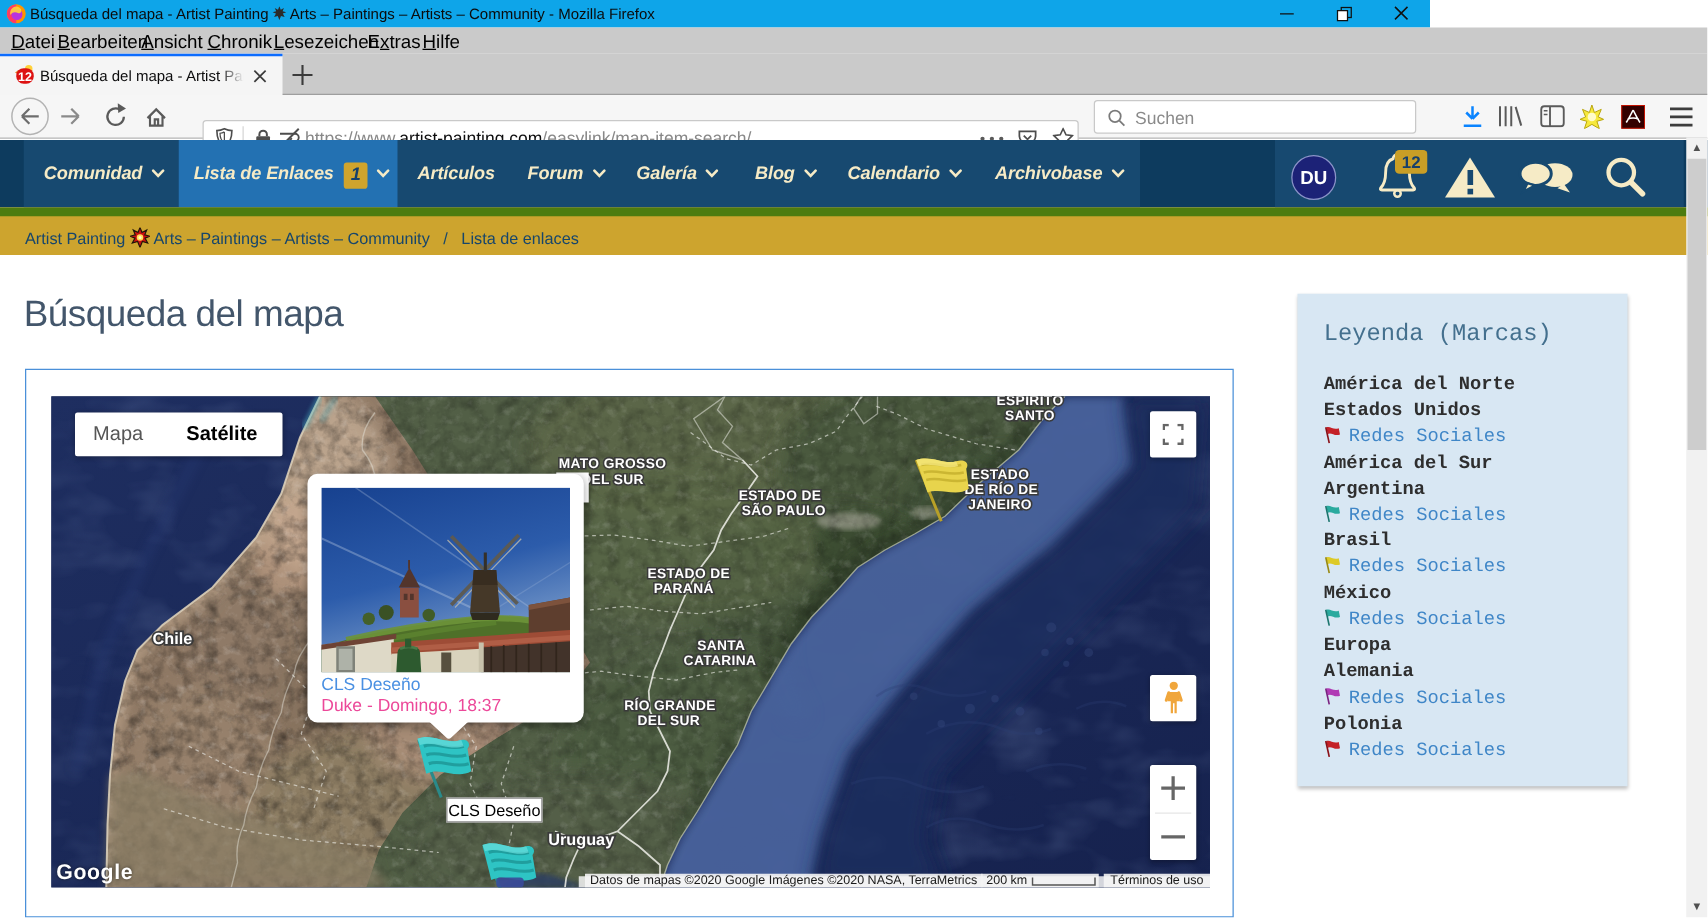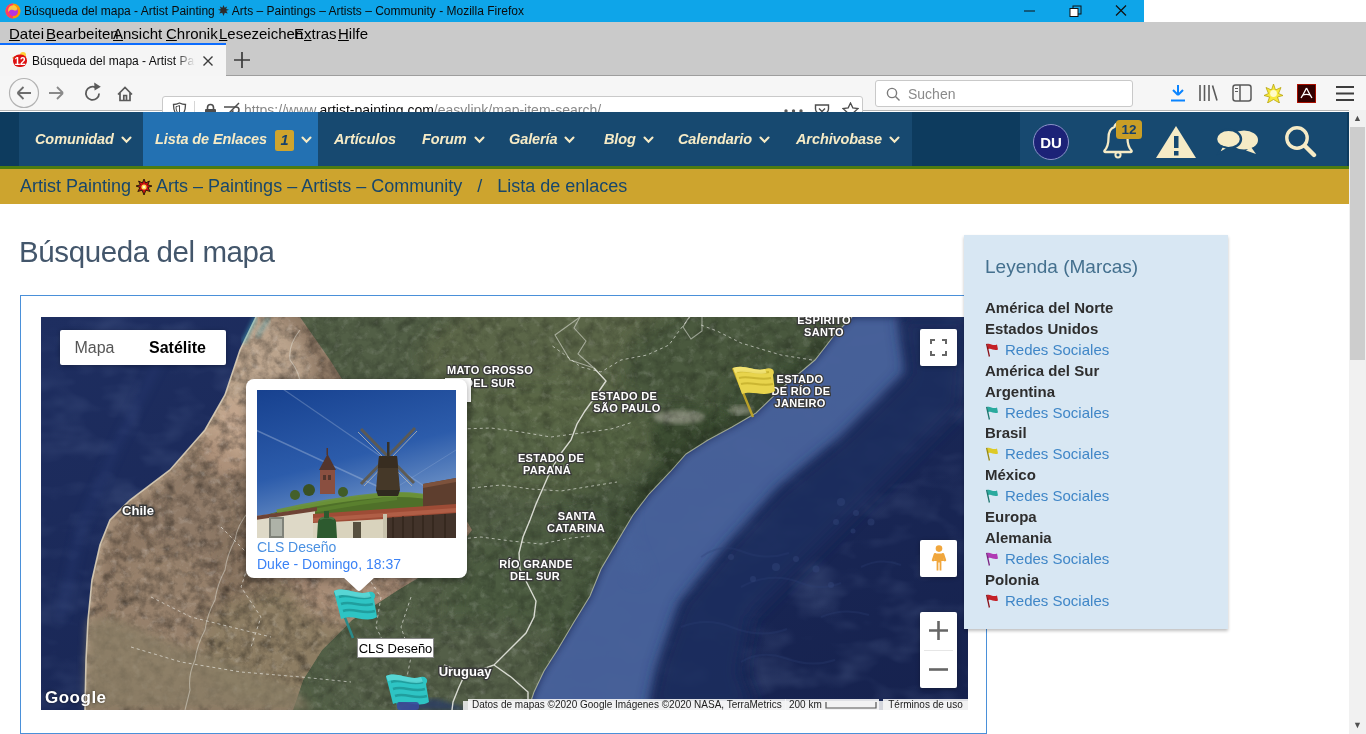--- a/index.html
+++ b/index.html
@@ -22,30 +22,30 @@
 #searchbar { left:875px; top:4px; width:258px; height:27px; background:#fff; border:1px solid #c9c9c9; border-radius:3px; }
 
 
 #navbar { left:0; top:112px; width:1366px; height:54px; background:#0d3b5e; }
 #navpanel { left:19px; top:0; width:893px; height:54px; background:#174970; }
 #iconpanel { left:1020px; top:0; width:327px; height:54px; background:#174970; }
 .navitem { position:absolute; top:0; height:54px; line-height:54px; font-size:14.5px; font-weight:bold; color:#f6ebc6; white-space:nowrap; letter-spacing:-0.1px;font-style:italic; }
 .chev { display:inline-block; width:11px; height:8px; margin-left:7px; }
 #navactive { left:143px; top:0; width:175px; height:54px; background:#2371b2; }
 #badge1 { display:inline-block; background:#cfa42d; color:#15406b; border-radius:2.5px; font-size:14.5px; padding:0 5.5px; height:21px; line-height:21px; margin-left:8px; position:relative; top:1px; }
-#breadcrumb { left:0; top:166px; width:1366px; height:38px; background:#cda42e; border-top:3px solid #4d7c0f; font-size:18px; color:#17466b; line-height:35px; }
+#breadcrumb { left:0; top:166px; width:1366px; height:38px; background:#cda42e; border-top:7px solid #4d7c0f; font-size:13px; color:#17466b; line-height:35px; }
 
 
 #content { left:0; top:204px; width:1347px; height:530px; background:#fff; }
 h1 { position:absolute; left:19px; top:31px; font-size:29.5px; font-weight:300; color:#43566b; letter-spacing:-0.4px; }
 #mapbox { position:absolute; left:20px; top:91px; width:967px; height:439px; background:#fff; border:1px solid #4a90d9; }
 #map { position:absolute; left:20px; top:21px; width:927px; height:393px; overflow:hidden; background:#1c2b57; }
 
 
-#sidebar { position:absolute; left:964px; top:31px; width:264px; height:394px; background:#d8e7f3; box-shadow:0 2px 3px rgba(0,0,0,0.25); }
+#sidebar { position:absolute; left:1038px; top:31px; width:264px; height:394px; background:#d8e7f3; box-shadow:0 2px 3px rgba(0,0,0,0.25);font-family:Liberation Mono, monospace; }
 #sidebar h2 { font-weight:normal; font-size:19px; color:#44708e; position:absolute; left:21px; top:21px; }
 #legend { position:absolute; left:21px; top:63px; font-size:15px; line-height:20.9px; color:#333; }
 #legend .b { font-weight:bold; color:#2e2e2e; }
 #legend .lnk { color:#3f86c7; }
 .flagic { display:inline-block; width:16px; height:13px; vertical-align:-2px; margin-right:4px; }
 
 
 #scroll { left:1349px; top:110px; width:17px; height:624px; background:#f1f1f1; }
 #thumb { position:absolute; left:1px; top:17px; width:15px; height:233px; background:#cdcdcd; }
 .scrollarrow { position:absolute; left:0; width:17px; height:17px; color:#505050; font-size:9px; text-align:center; line-height:17px; }
@@ -536,21 +536,21 @@
                 <path d="M136 127 V148 M146 126 V148 M156 126 V148 M166 125 V148 M176 125 V148 M188 124 V148"></path>
               </g>
     <rect x="126" y="124" width="4" height="24" fill="#c8c2ac"></rect>
 
     <path d="M61 132 Q61 127 70 127 Q79 127 79 132 L80 148 L60 148 Z" fill="#2d5a2f"></path>
     <path d="M63 129 Q70 126 77 129" stroke="#497b49" stroke-width="2" fill="none"></path>
     <rect x="67" y="121" width="5" height="7" fill="#2d5a2f"></rect>
     </svg>
 </div>
 <div class="abs" style="left:216px;top:222px;font-size:14px;color:#4a90e2">CLS Deseño</div>
-<div class="abs" style="left:216px;top:239px;font-size:14px;color:#3b82f6">Duke - Domingo, 18:37</div>
+<div class="abs" style="left:216px;top:239px;font-size:14px;color:#ec4899">Duke - Domingo, 18:37</div>
 </div>
     </div>
     <div id="sidebar">
       <h2>Leyenda (Marcas)</h2>
       <div id="legend">
         <div class="b">América del Norte</div>
         <div class="b">Estados Unidos</div>
         <div><span class="flagic"><svg width="16" height="14" viewBox="0 0 16 14">
                 <path d="M2 1 C5 -0.5 8 3.5 12 1.5 L13 6.5 C9 8.5 6 4.5 3.2 6.2 Z" fill="#c42127"></path>
                 <path d="M1.6 0.8 L4.4 13.5" stroke="#8a1016" stroke-width="1.3"></path>

